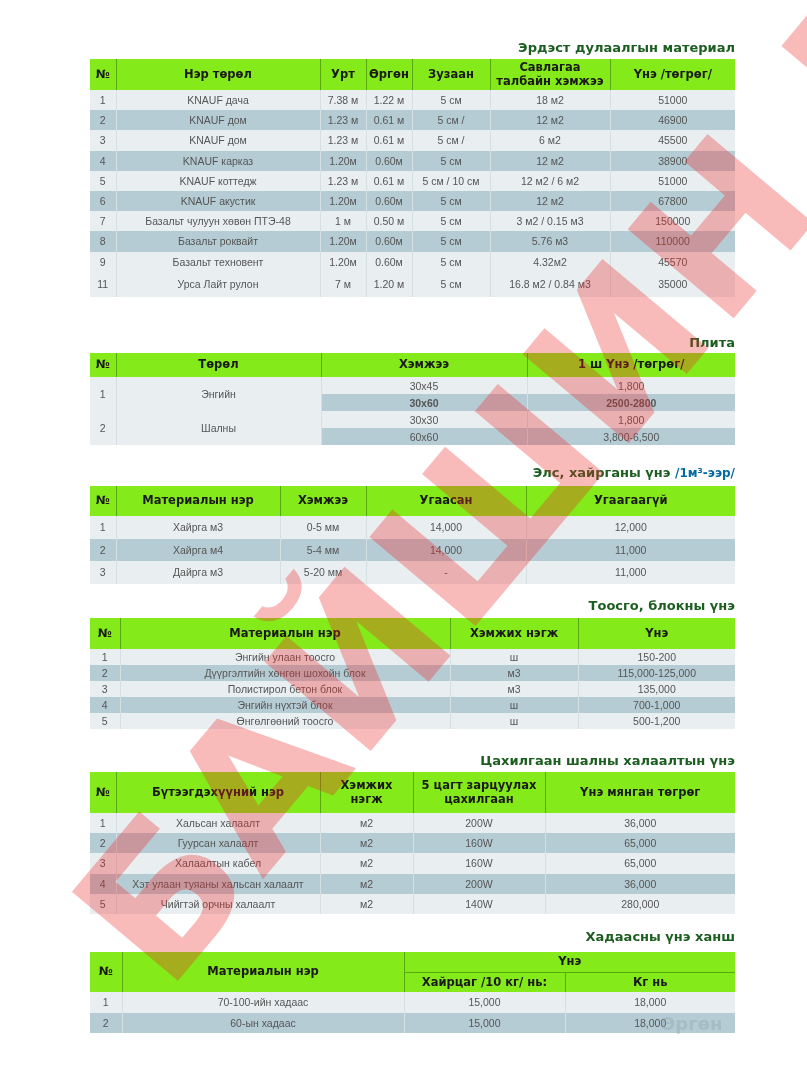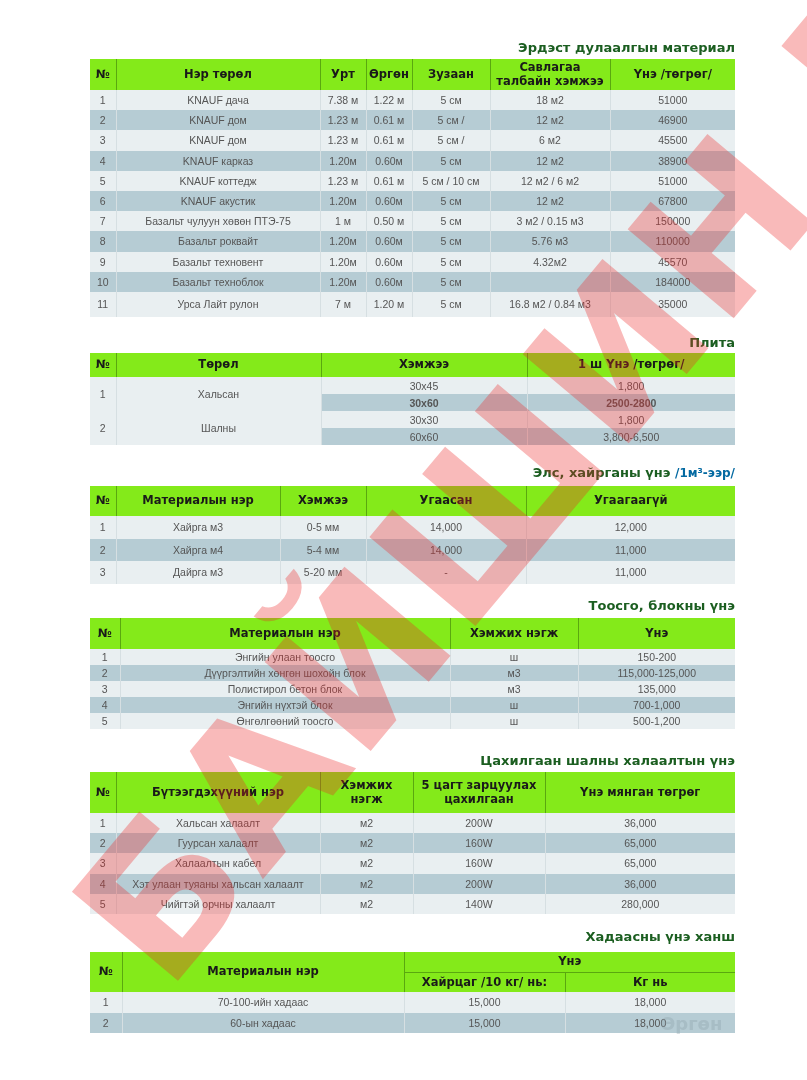--- a/index.html
+++ b/index.html
@@ -119,21 +119,21 @@
         <td>6</td>
         <td>KNAUF акустик</td>
         <td>1.20м</td>
         <td>0.60м</td>
         <td>5 см</td>
         <td>12 м2</td>
         <td>67800</td>
       </tr>
       <tr class="light" style="height: 20.2px;">
         <td>7</td>
-        <td>Базальт чулуун хөвөн ПТЭ-75</td>
+        <td>Базальт чулуун хөвөн ПТЭ-48</td>
         <td>1 м</td>
         <td>0.50 м</td>
         <td>5 см</td>
         <td>3 м2 / 0.15 м3</td>
         <td>150000</td>
       </tr>
       <tr class="dark" style="height: 20.2px;">
         <td>8</td>
         <td>Базальт роквайт</td>
         <td>1.20м</td>
@@ -143,29 +143,20 @@
         <td>110000</td>
       </tr>
       <tr class="light" style="height: 20.2px;">
         <td>9</td>
         <td>Базальт техновент</td>
         <td>1.20м</td>
         <td>0.60м</td>
         <td>5 см</td>
         <td>4.32м2</td>
         <td>45570</td>
-      </tr>
-      <tr class="dark" style="height: 20.2px;">
-        <td>10</td>
-        <td>Базальт техноблок</td>
-        <td>1.20м</td>
-        <td>0.60м</td>
-        <td>5 см</td>
-        <td></td>
-        <td>184000</td>
       </tr>
       <tr class="light" style="height: 25px; border-radius: 9px;">
         <td>11</td>
         <td>Урса Лайт рулон</td>
         <td>7 м</td>
         <td>1.20 м</td>
         <td>5 см</td>
         <td>16.8 м2 / 0.84 м3</td>
         <td>35000</td>
       </tr>
@@ -184,21 +175,21 @@
     <tr style="height:24px">
       <th>№</th>
       <th>Төрөл</th>
       <th>Хэмжээ</th>
       <th>1 ш Үнэ /төгрөг/</th>
     </tr>
   </thead>
   <tbody id="tiles-body">
       <tr class="light" style="height: 17px;">
         <td rowspan="2" class="merged">1</td>
-        <td rowspan="2" class="merged">Хальсан</td>
+        <td rowspan="2" class="merged">Энгийн</td>
         <td>30x45</td>
         <td>1,800</td>
       </tr>
       <tr class="dark" style="height: 17px; font-weight: bold;">
         <td>30x60</td>
         <td>2500-2800</td>
       </tr>
       <tr class="light" style="height: 17px;">
         <td rowspan="2" class="merged">2</td>
         <td rowspan="2" class="merged">Шалны</td>

